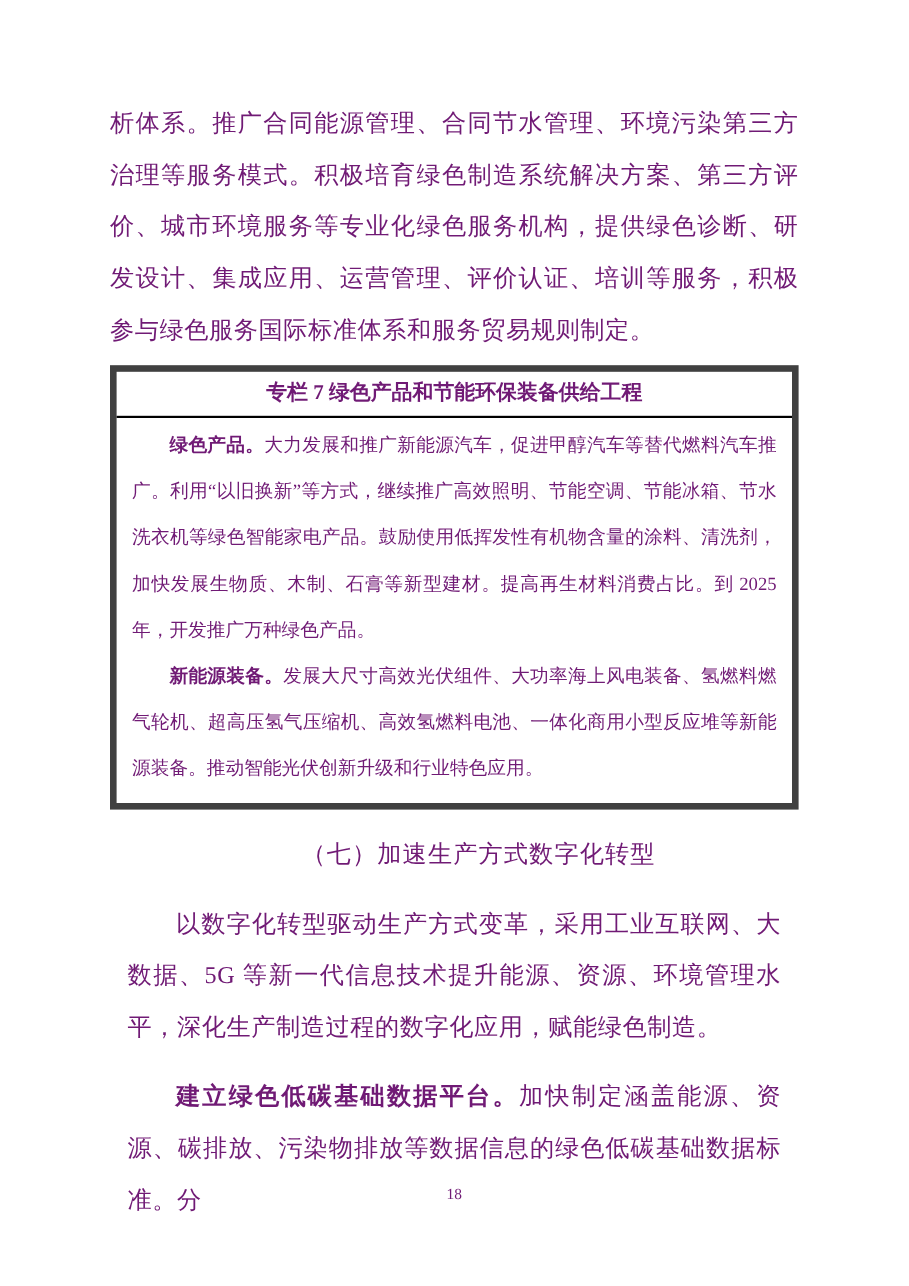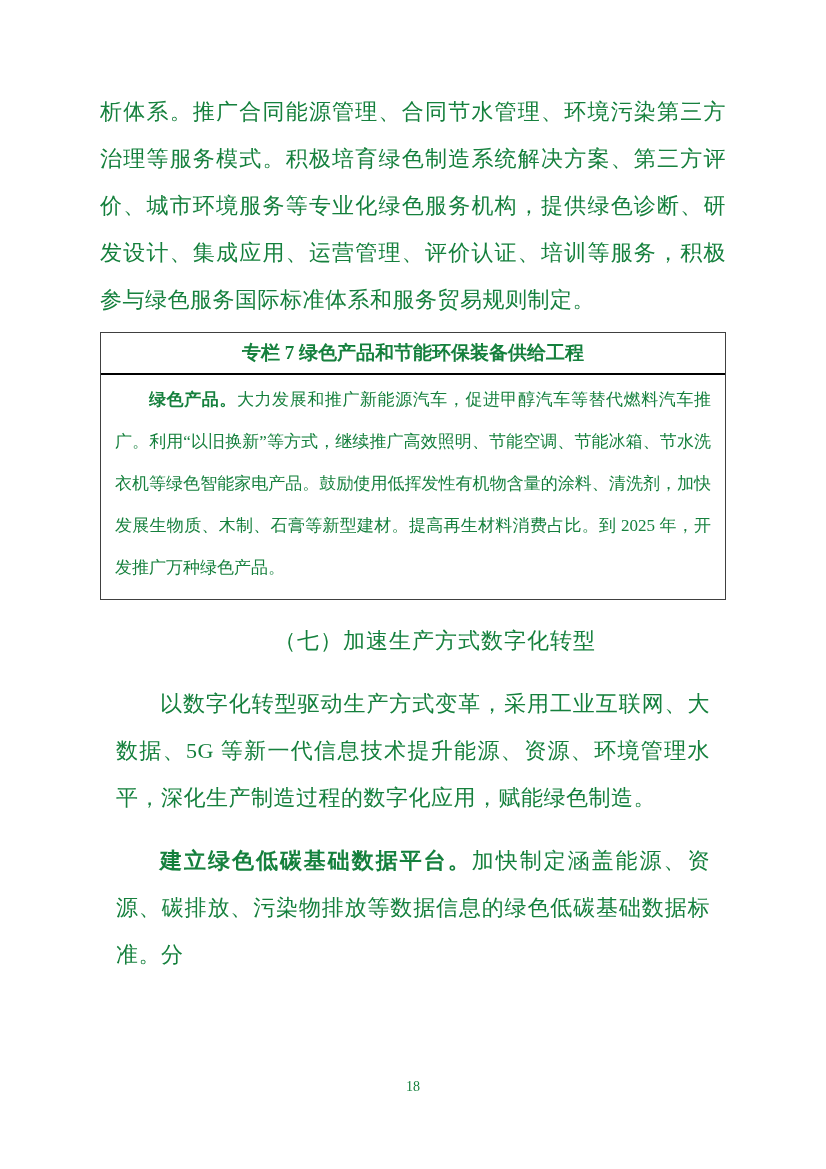--- a/index.html
+++ b/index.html
@@ -7,36 +7,36 @@
     padding: 0;
     background: #ffffff;
   }
   .page {
     position: relative;
     width: 826px;
     height: 1169px;
     background: #ffffff;
     overflow: hidden;
     font-family: "Liberation Serif", "DejaVu Serif", serif;
-    color: #15803d;
+    color: #701a75;
     box-sizing: border-box;
     padding: 88px 100px 0 100px;
   }
   .body-para {
     margin: 0;
     font-size: 22px;
     line-height: 47px;
     text-align: justify;
     text-justify: inter-ideograph;
     letter-spacing: 0.5px;
   }
   
   .feature-box {
     margin-top: 9px;
-    border: 1px solid #404040;
+    border: 6px solid #404040;
     box-sizing: border-box;
     width: 626px;
   }
   .feature-box-header {
     border-bottom: 2px solid #000000;
     text-align: center;
     font-weight: bold;
     font-size: 19px;
     line-height: 40px;
     height: 40px;
@@ -94,20 +94,21 @@
 <body>
 
 <div class="page">
 
   <p class="body-para">析体系。推广合同能源管理、合同节水管理、环境污染第三方治理等服务模式。积极培育绿色制造系统解决方案、第三方评价、城市环境服务等专业化绿色服务机构，提供绿色诊断、研发设计、集成应用、运营管理、评价认证、培训等服务，积极参与绿色服务国际标准体系和服务贸易规则制定。</p>
 
   <div class="feature-box">
     <div class="feature-box-header">专栏 7  绿色产品和节能环保装备供给工程</div>
     <div class="feature-box-body">
       <p class="box-para"><span class="box-lead">绿色产品。</span><span>大力发展和推广新能源汽车，促进甲醇汽车等替代燃料汽车推广。利用“以旧换新”等方式，继续推广高效照明、节能空调、节能冰箱、节水洗衣机等绿色智能家电产品。鼓励使用低挥发性有机物含量的涂料、清洗剂，加快发展生物质、木制、石膏等新型建材。提高再生材料消费占比。到 2025 年，开发推广万种绿色产品。</span></p>
+      <p class="box-para"><span class="box-lead">新能源装备。</span><span>发展大尺寸高效光伏组件、大功率海上风电装备、氢燃料燃气轮机、超高压氢气压缩机、高效氢燃料电池、一体化商用小型反应堆等新能源装备。推动智能光伏创新升级和行业特色应用。</span></p>
     </div>
   </div>
 
   <h3 class="section-heading">（七）加速生产方式数字化转型</h3>
 
   <p class="indent-para">以数字化转型驱动生产方式变革，采用工业互联网、大数据、5G 等新一代信息技术提升能源、资源、环境管理水平，深化生产制造过程的数字化应用，赋能绿色制造。</p>
 
   <p class="indent-para"><span class="para-lead">建立绿色低碳基础数据平台。</span><span>加快制定涵盖能源、资源、碳排放、污染物排放等数据信息的绿色低碳基础数据标准。分</span></p>
 
   <div class="page-number">18</div>

